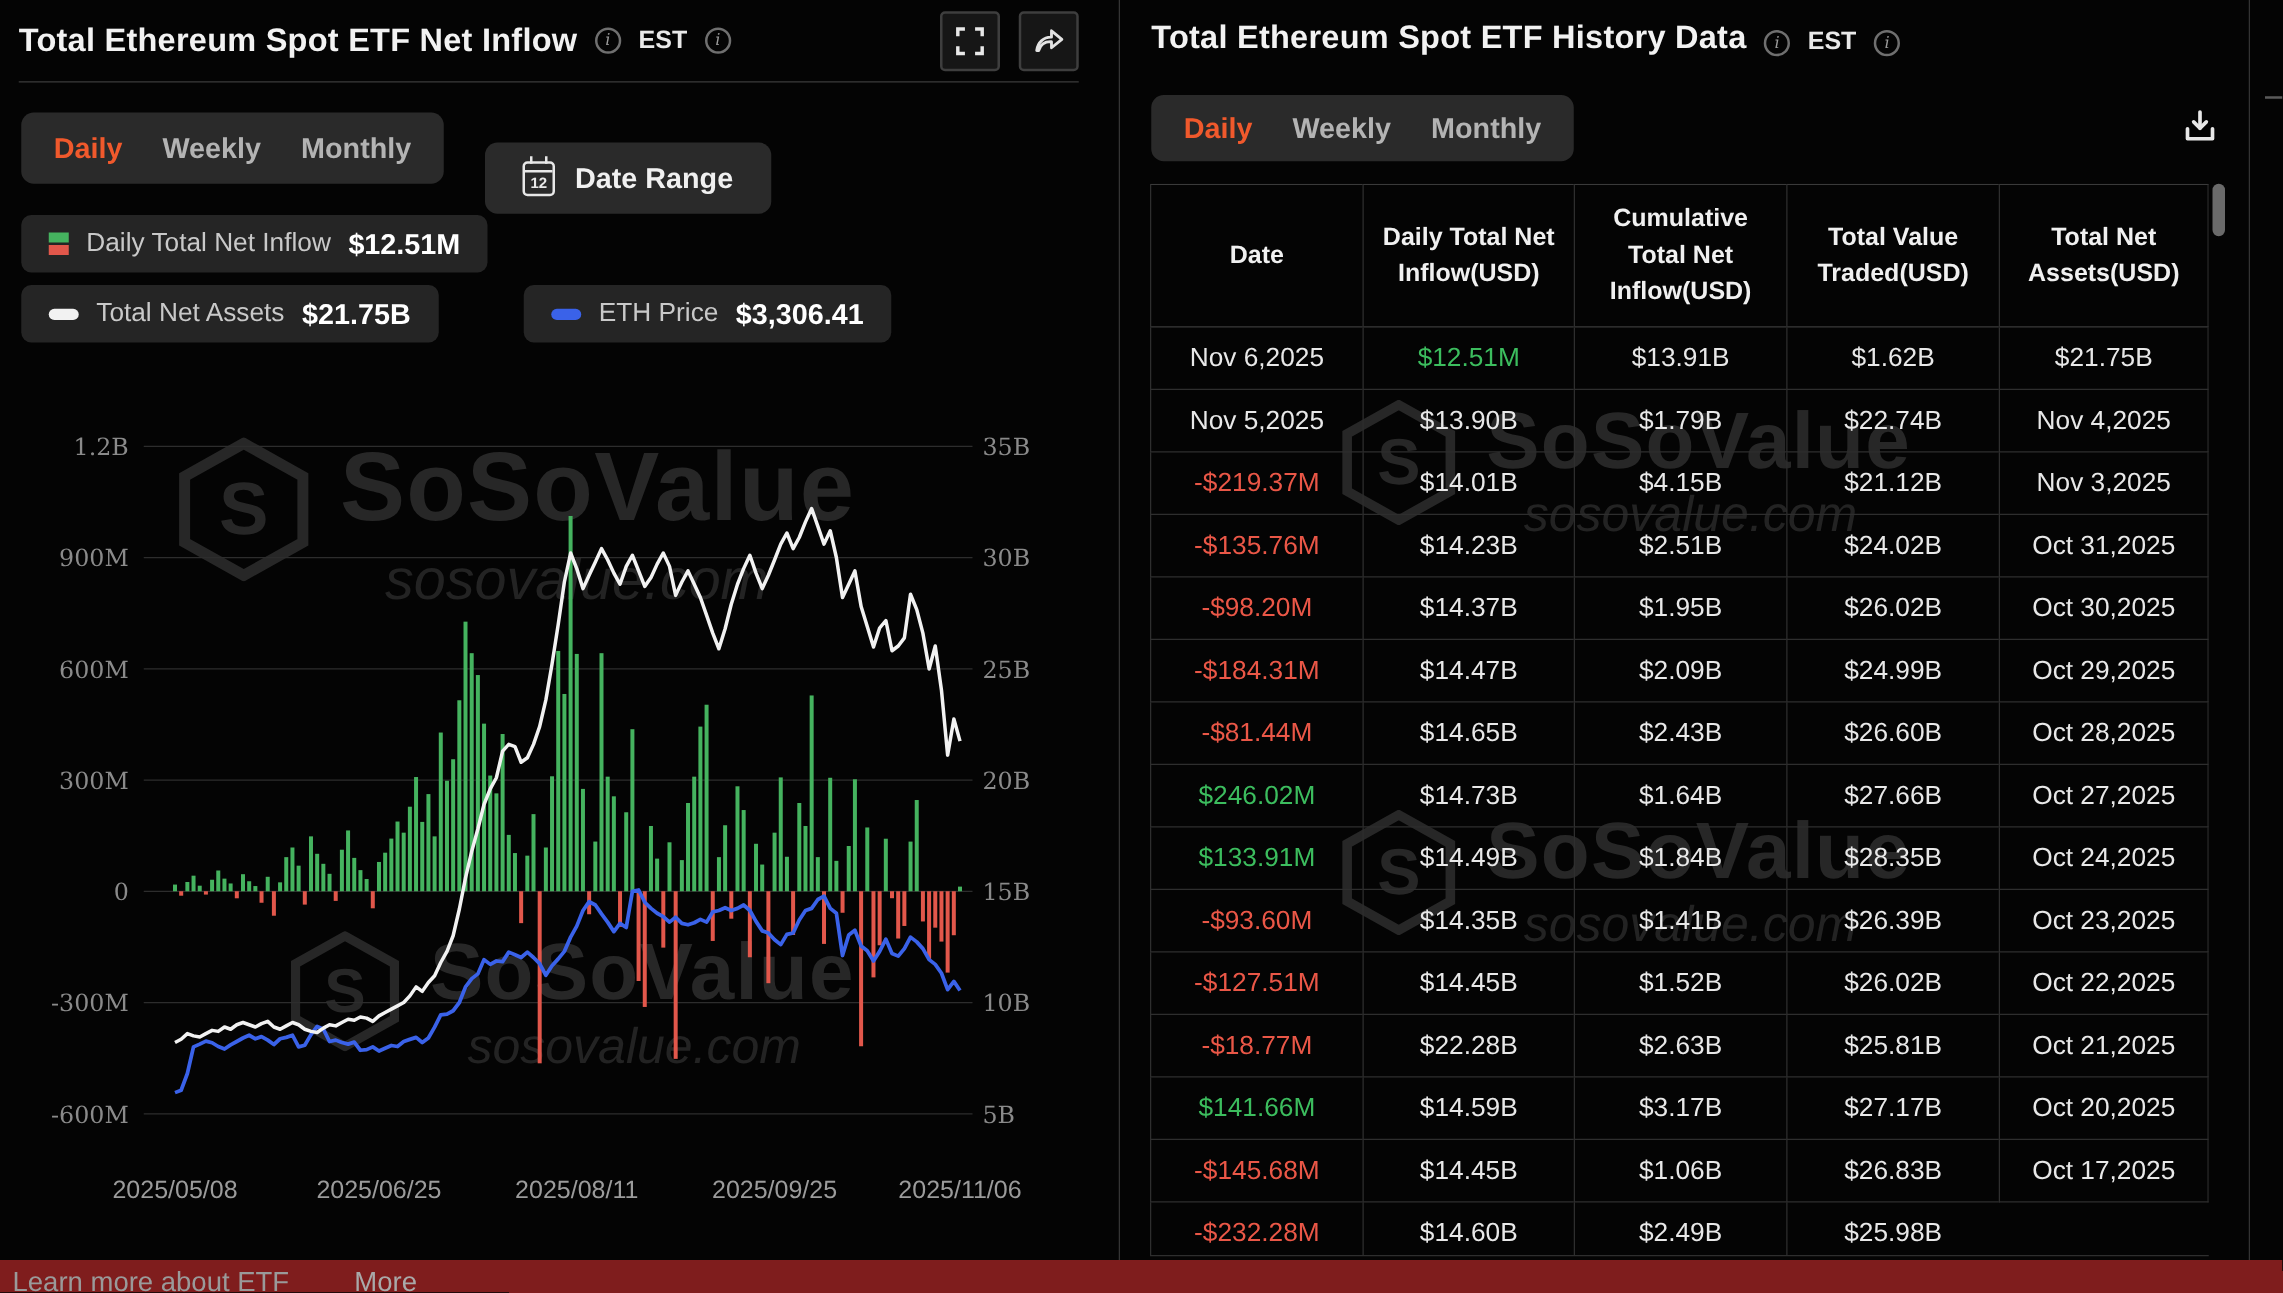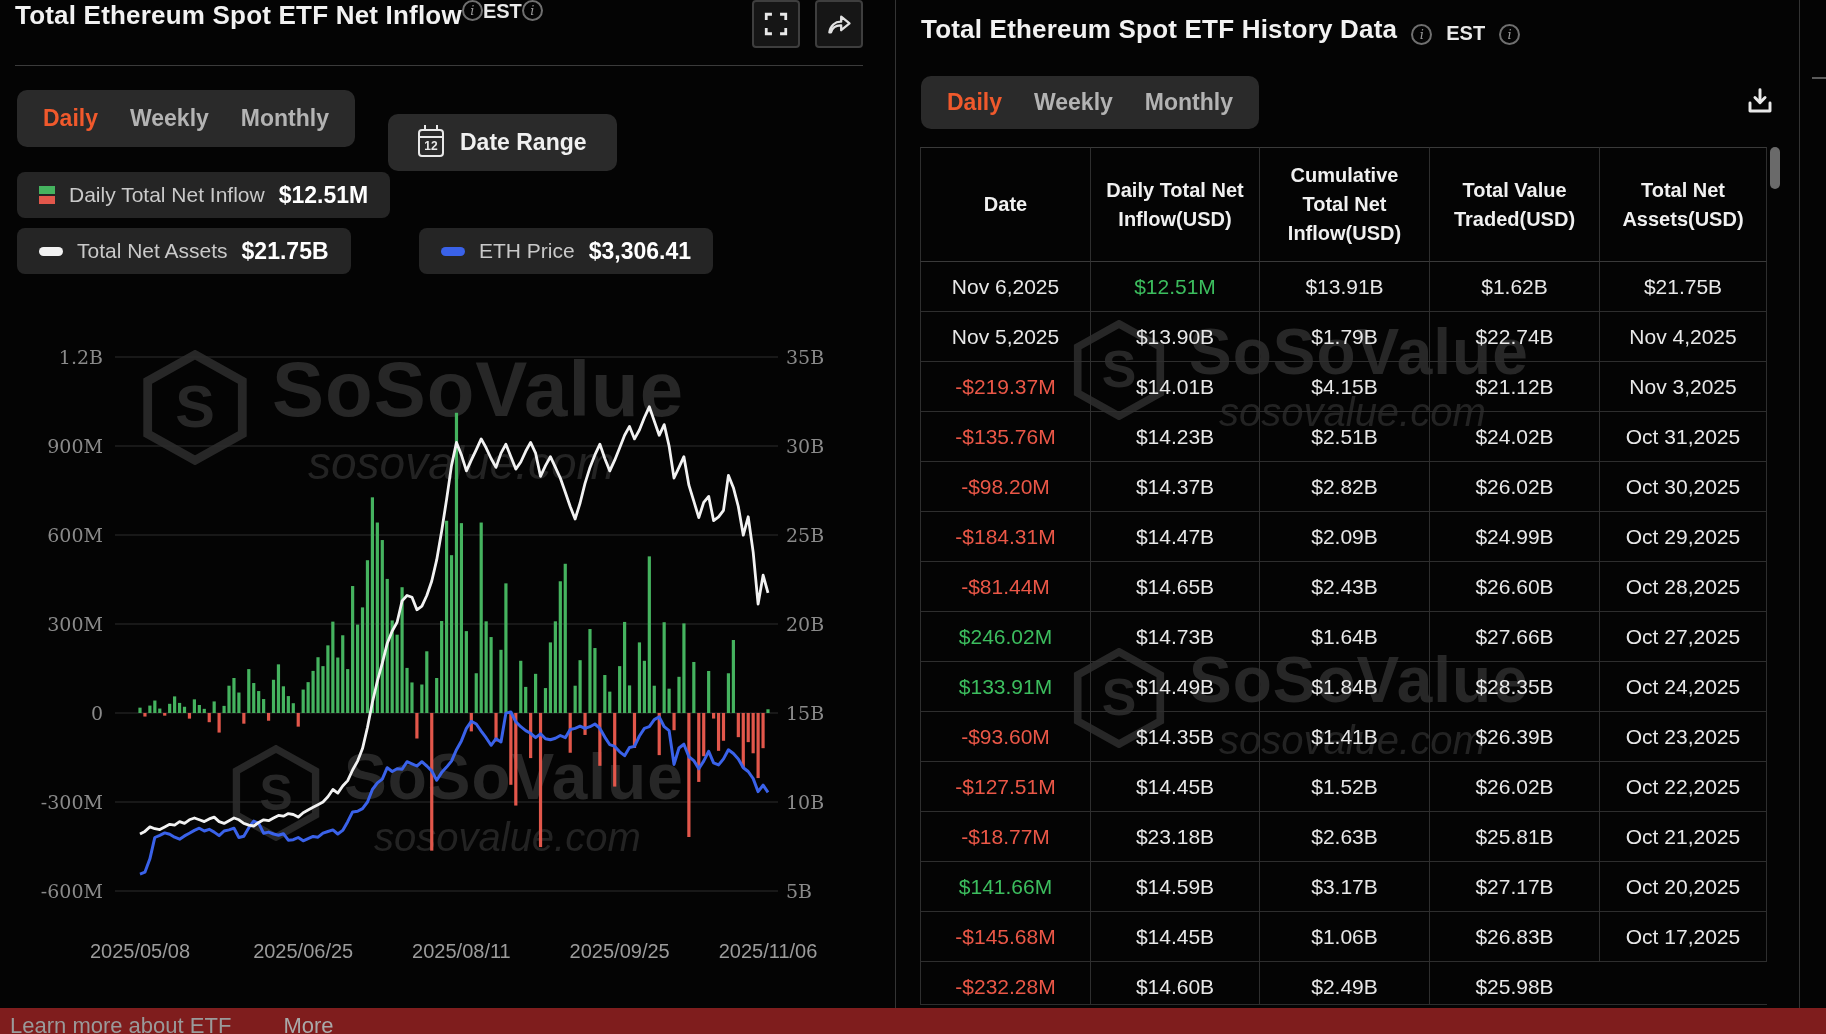--- a/index.html
+++ b/index.html
@@ -9,21 +9,21 @@
 
   
   .panel-left  { position:absolute; left:0; top:0; width:895px;  height:1034px; }
   .panel-right { position:absolute; left:895px; top:0; width:904px; height:1034px;
                  border-left:1px solid #343434; }
   .edge-line   { position:absolute; left:1799px; top:0; width:1px; height:1034px; background:#333; }
   .edge-tick   { position:absolute; left:1812px; top:77px; width:14px; height:2px; background:#5a5a5a; }
 
   
   .lheader { position:absolute; left:15px; right:32px; top:0; height:66px;
-             border-bottom:1px solid #3b3b3b; display:flex; }
+             border-bottom:1px solid #3b3b3b; display:flex; align-items:center; gap:14px; }
   .panel-title { font-size:26px; font-weight:bold; color:#f2f2f2; letter-spacing:.2px; }
   .info-icon { width:21px; height:21px; border:2px solid #6f6f6f; border-radius:50%;
                display:inline-flex; align-items:center; justify-content:center;
                color:#9a9a9a; font-size:13px; font-family:"DejaVu Serif", serif; font-style:italic;
                flex:0 0 auto; }
   .est-label { font-size:20px; font-weight:bold; color:#e9e9e9; }
   .hdr-btns { margin-left:auto; display:flex; gap:15px; }
   .sq-btn { width:48px; height:48px; border:2px solid #3e3e3e; border-radius:4px; background:#161616;
             display:flex; align-items:center; justify-content:center; cursor:pointer; }
 
@@ -410,21 +410,21 @@
           <div class="td">$4.15B</div>
           <div class="td">$21.12B</div>
           <div class="td">Nov 3,2025</div>
           <div class="td neg">-$135.76M</div>
           <div class="td">$14.23B</div>
           <div class="td">$2.51B</div>
           <div class="td">$24.02B</div>
           <div class="td">Oct 31,2025</div>
           <div class="td neg">-$98.20M</div>
           <div class="td">$14.37B</div>
-          <div class="td">$2.82B</div>
+          <div class="td">$1.95B</div>
           <div class="td">$26.02B</div>
           <div class="td">Oct 30,2025</div>
           <div class="td neg">-$184.31M</div>
           <div class="td">$14.47B</div>
           <div class="td">$2.09B</div>
           <div class="td">$24.99B</div>
           <div class="td">Oct 29,2025</div>
           <div class="td neg">-$81.44M</div>
           <div class="td">$14.65B</div>
           <div class="td">$2.43B</div>
@@ -444,21 +444,21 @@
           <div class="td">$14.35B</div>
           <div class="td">$1.41B</div>
           <div class="td">$26.39B</div>
           <div class="td">Oct 23,2025</div>
           <div class="td neg">-$127.51M</div>
           <div class="td">$14.45B</div>
           <div class="td">$1.52B</div>
           <div class="td">$26.02B</div>
           <div class="td">Oct 22,2025</div>
           <div class="td neg">-$18.77M</div>
-          <div class="td">$23.18B</div>
+          <div class="td">$22.28B</div>
           <div class="td">$2.63B</div>
           <div class="td">$25.81B</div>
           <div class="td">Oct 21,2025</div>
           <div class="td pos">$141.66M</div>
           <div class="td">$14.59B</div>
           <div class="td">$3.17B</div>
           <div class="td">$27.17B</div>
           <div class="td">Oct 20,2025</div>
           <div class="td neg">-$145.68M</div>
           <div class="td">$14.45B</div>

